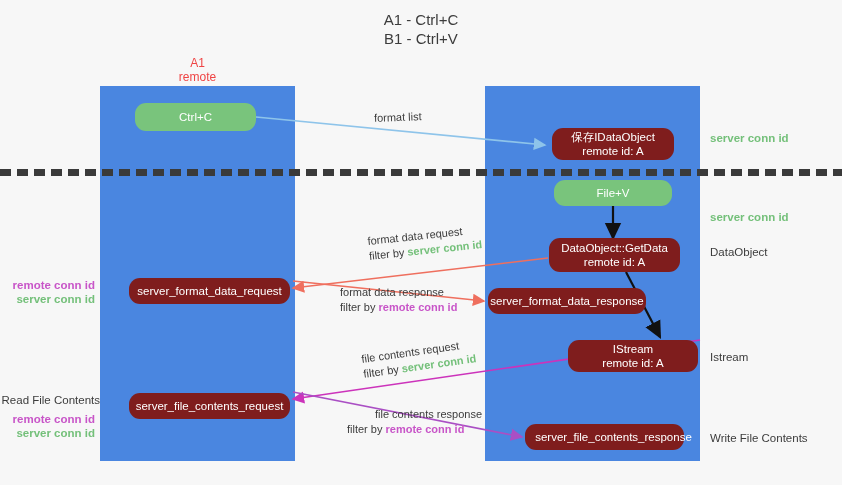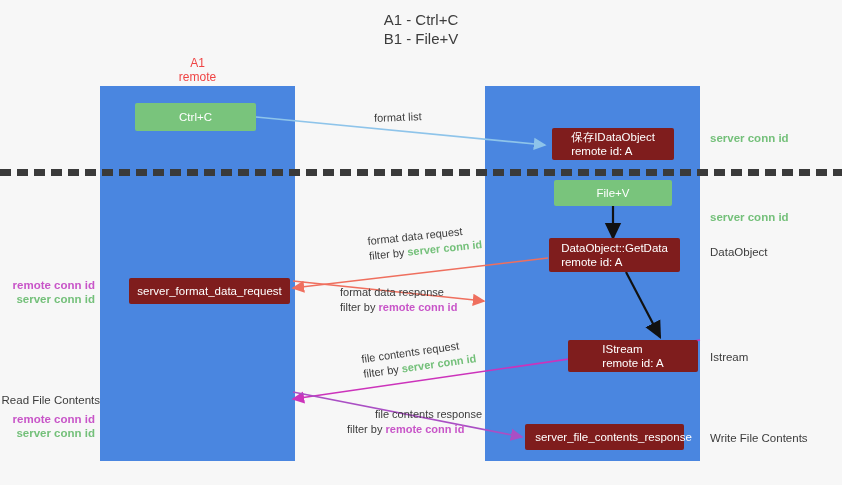--- a/index.html
+++ b/index.html
@@ -44,22 +44,23 @@
   .box {
     position: absolute;
     box-sizing: border-box;
     display: flex;
     flex-direction: column;
     align-items: center;
     justify-content: center;
     color: #ffffff;
     font-size: 11.5px;
     line-height: 14px;
-    white-space: pre-line;
-    border-radius: 2px;
+    text-align: center;
+    white-space: pre-line;
+    border-radius: 11px;
   }
   .box.green { background: #79c47c; }
   .box.orange { background: #7f1d1d; }
   .side-label {
     position: absolute;
     font-size: 11.5px;
     line-height: 14px;
     color: #3c3c3c;
     white-space: pre-line;
   }
@@ -96,21 +97,21 @@
     width: 842px; height: 485px;
     pointer-events: none;
   }
 </style>
 </head>
 <body>
 
 <div id="canvas">
 
   <div class="title">A1 - Ctrl+C
-B1 - File+V</div>
+B1 - Ctrl+V</div>
 
   <div class="lane-head head-a">A1
 remote</div>
 
   <div class="lane lane-a"></div>
   <div class="lane lane-b"></div>
 
   <svg class="overlay" xmlns="http://www.w3.org/2000/svg">
     <defs>
       <marker id="ah-blue" markerWidth="9" markerHeight="9" refX="7" refY="4.5" orient="auto">
@@ -152,24 +153,26 @@
   <div class="box orange" style="left:552px; top:128px; width:122px; height:32px;">保存IDataObject
 remote id: A</div>
 
   <div class="box green" style="left:554px; top:180px; width:118px; height:26px;">File+V</div>
 
   <div class="box orange" style="left:549px; top:238px; width:131px; height:34px;">DataObject::GetData
 remote id: A</div>
 
   <div class="box orange" style="left:129px; top:278px; width:161px; height:26px;">server_format_data_request</div>
 
+  <div class="box orange" style="left:488px; top:288px; width:158px; height:26px;">server_format_data_response</div>
 
   <div class="box orange" style="left:568px; top:340px; width:130px; height:32px;">IStream
 remote id: A</div>
 
+  <div class="box orange" style="left:129px; top:393px; width:161px; height:26px;">server_file_contents_request</div>
 
   <div class="box orange" style="left:525px; top:424px; width:159px; height:26px;padding-left:18px;">server_file_contents_response</div>
 
   <div class="side-label green" style="left:710px; top:131px;">server conn id</div>
 
   <div class="side-label green" style="left:710px; top:210px;">server conn id</div>
 
   <div class="side-label" style="left:710px; top:245px;">DataObject</div>
 
   <div class="side-label" style="left:710px; top:350px;">Istream</div>

